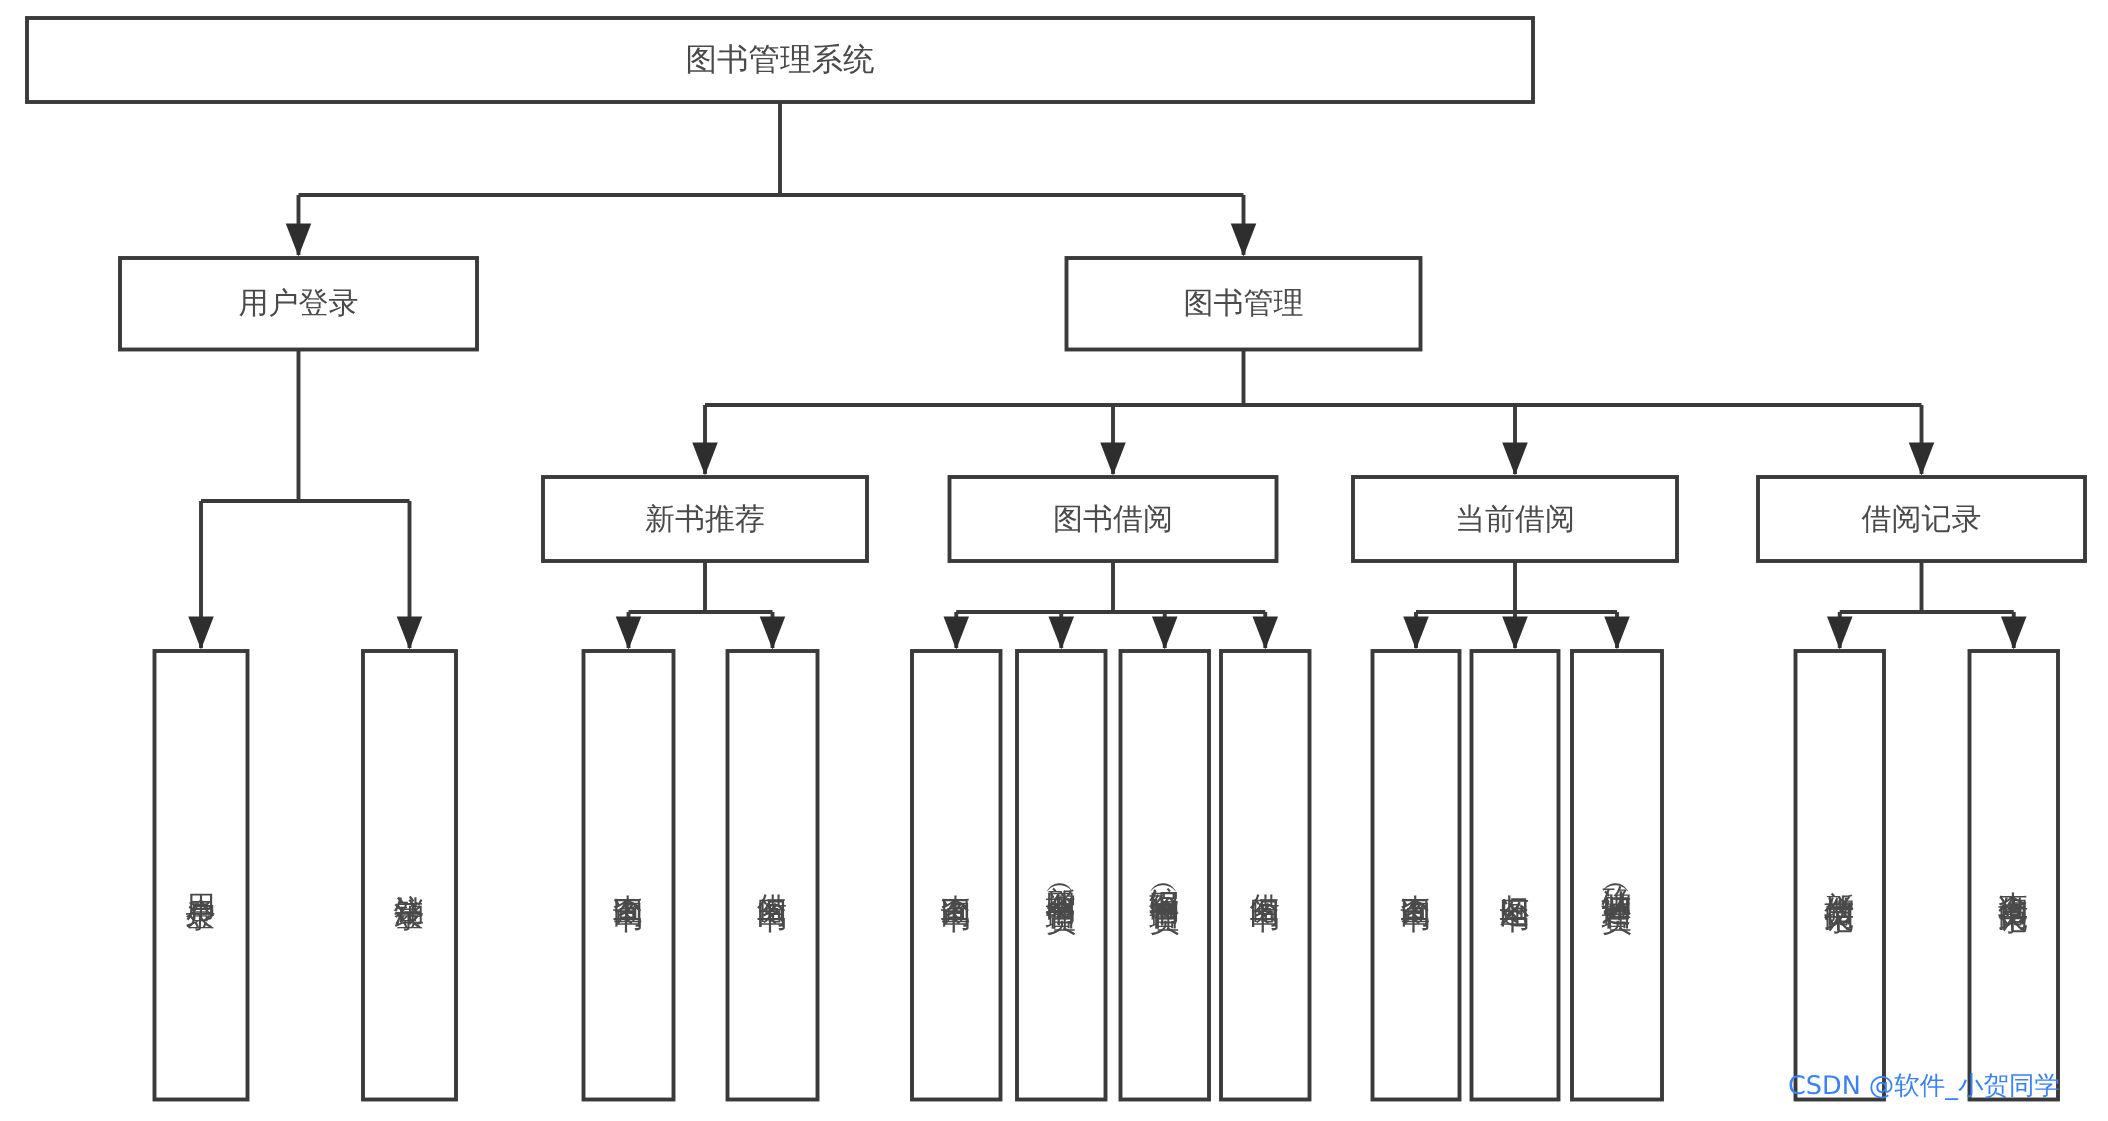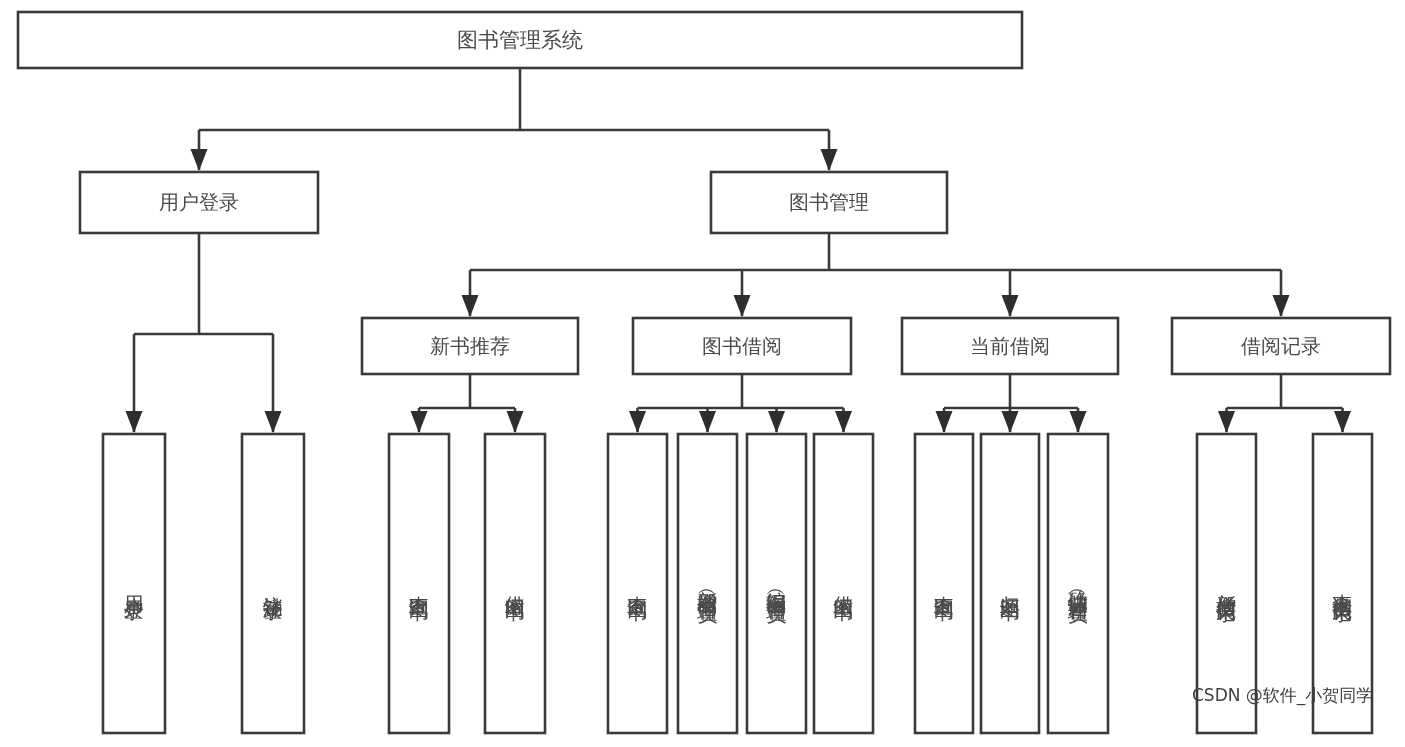--- a/index.html
+++ b/index.html
@@ -206,14 +206,14 @@
       <div class="vlabel-wrap" style="left: 1048px; top: 434px; width: 60px; height: 299px;">
         <span class="vlabel-text">确认归还（管理员）</span>
       </div>
       <div class="vlabel-wrap" style="left: 1197px; top: 434px; width: 59px; height: 299px;">
         <span class="vlabel-text">新增借阅记录</span>
       </div>
       <div class="vlabel-wrap" style="left: 1313px; top: 434px; width: 59px; height: 299px;">
         <span class="vlabel-text">查询借阅记录</span>
       </div>
     </div>
-  <div class="watermark" style="left: 1192px; top: 684px; color: #404040;">CSDN @软件_小贺同学</div>
+  <div class="watermark" style="left: 1192px; top: 712px; color: #3b82f6;">CSDN @软件_小贺同学</div>
 </div>
 
 </body></html>

